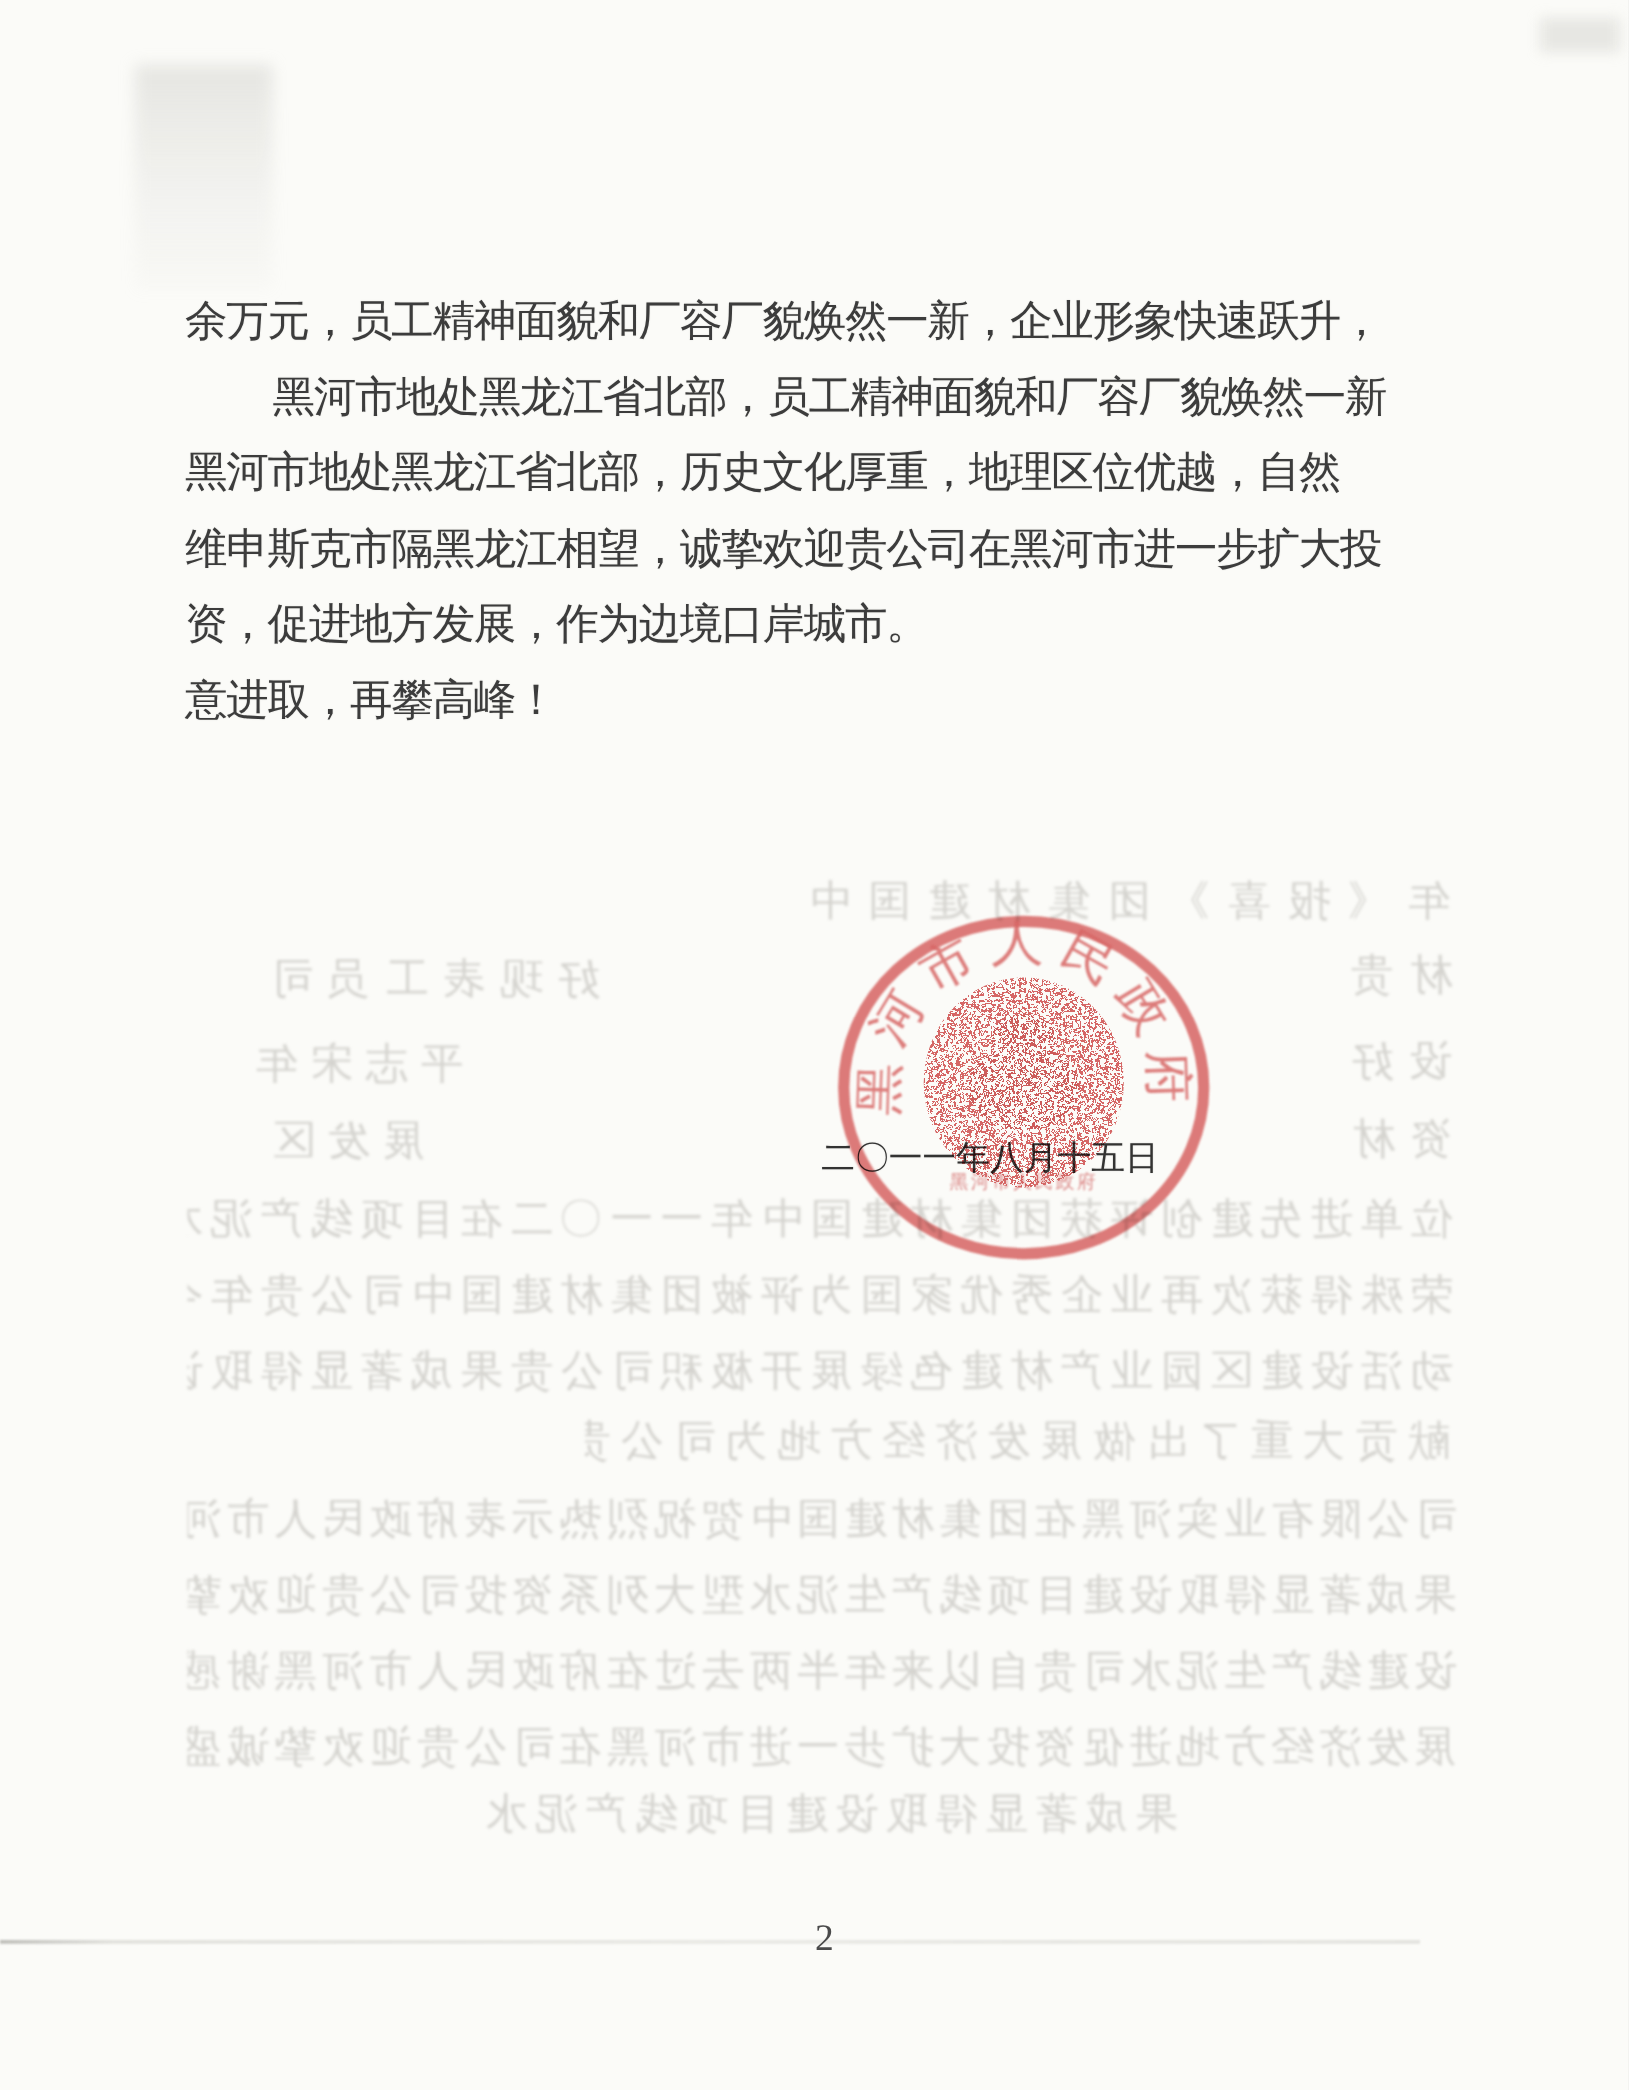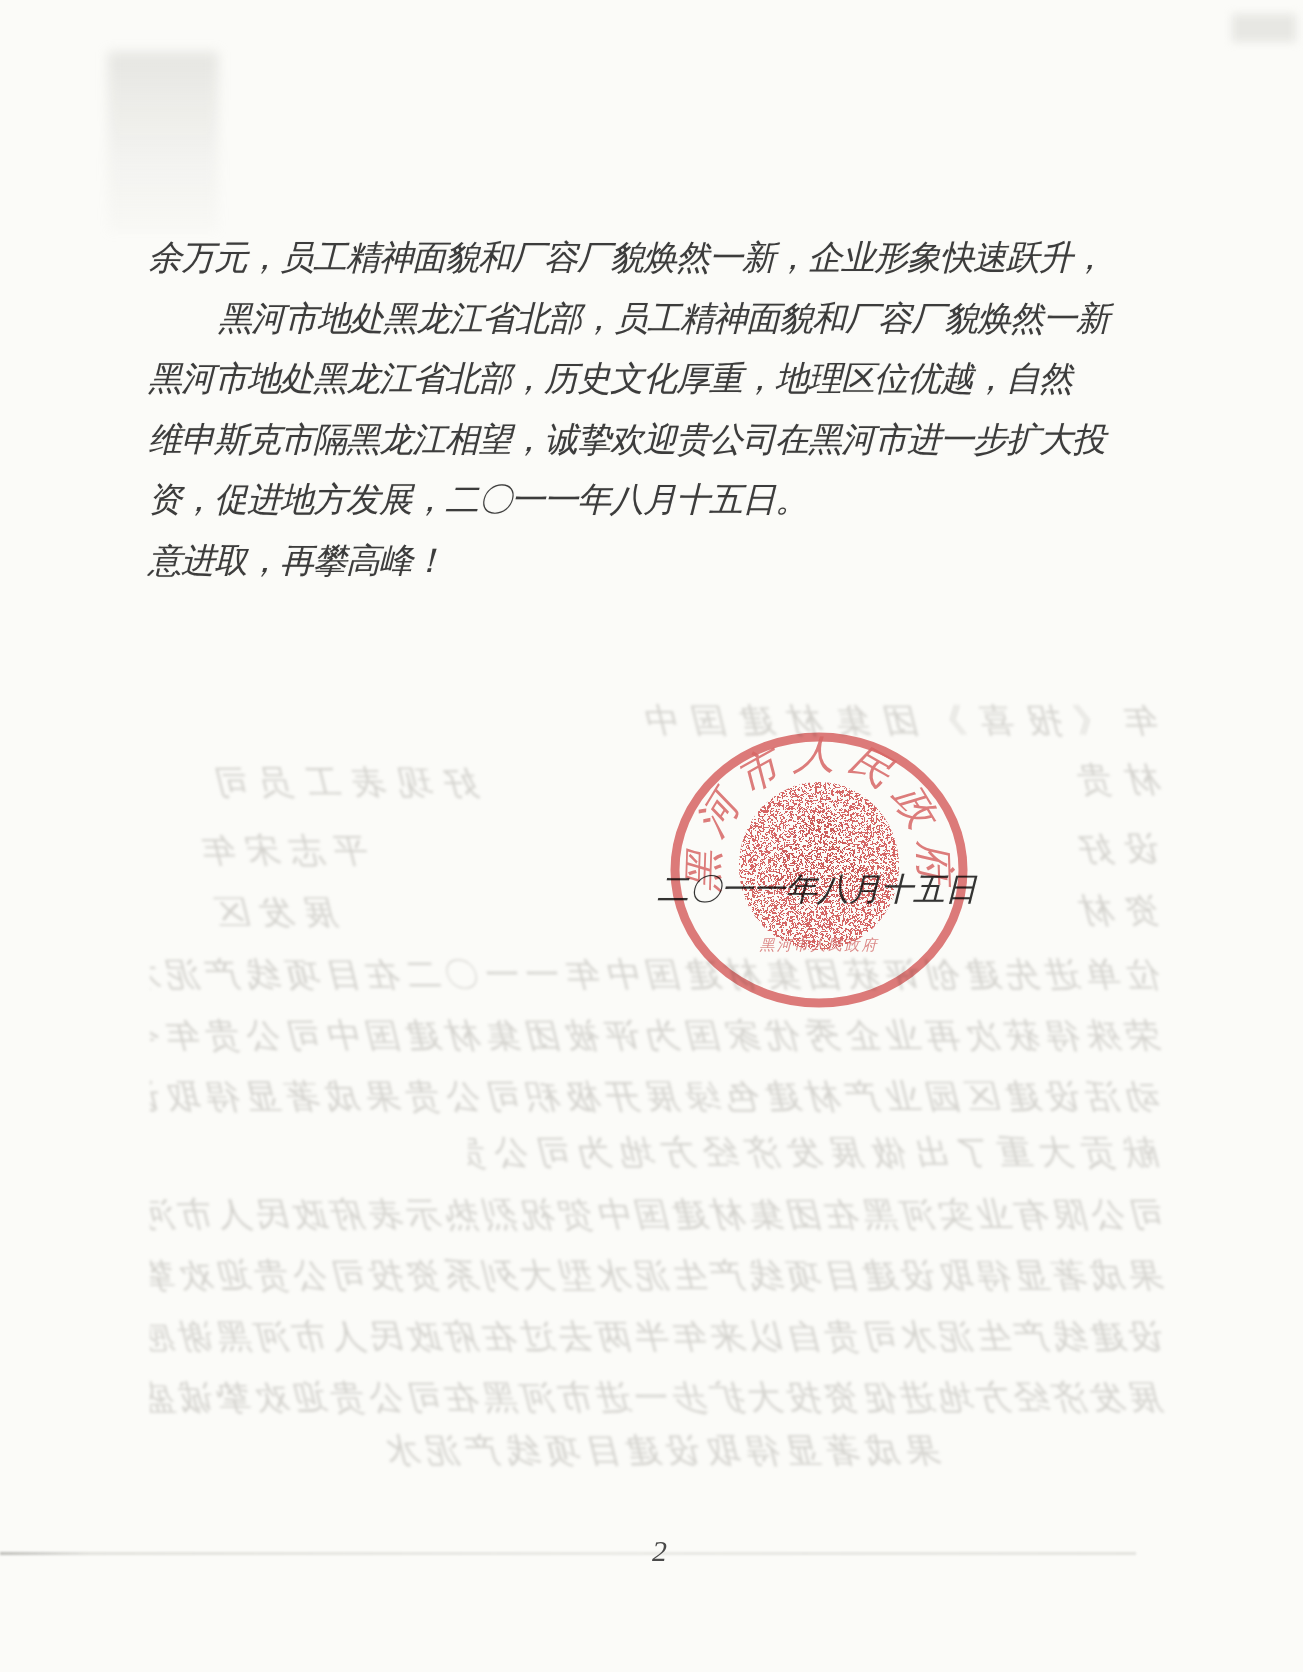--- a/index.html
+++ b/index.html
@@ -2,21 +2,20 @@
 <html><head>
 <meta charset="utf-8">
 <style>
   html,body{margin:0;padding:0;background:#e9e9e7;}
   .page{
     position:relative;
     width:1303px;height:1672px;
     background:#fbfbf8;
     overflow:hidden;
     font-family:"Liberation Serif","DejaVu Serif",serif;
-    font-style:italic;
   }
   
   .smudge{position:absolute;pointer-events:none;}
   .smudge-tl{
     left:108px;top:52px;width:110px;height:180px;
     background:linear-gradient(180deg,rgba(190,190,184,.34),rgba(205,205,200,.16) 60%,rgba(210,210,205,.06));
     filter:blur(6px);
   }
   .smudge-tr{
     left:1232px;top:14px;width:64px;height:28px;
@@ -37,22 +36,22 @@
   .body-text{
     position:absolute;left:148px;top:228px;width:1010px;z-index:2;
     font-size:34px;color:#3d3d3d;letter-spacing:-1px;
     mix-blend-mode:multiply;
   }
   .body-text > div{height:60.5px;line-height:60.5px;white-space:nowrap;
     text-shadow:0 0 1px rgba(70,70,70,.25);}
   .body-text > div.indent{padding-left:70px;}
   
   .date{
-    position:absolute;left:657px;top:868px;z-index:5;
-    font-size:32px;letter-spacing:0;color:#333;white-space:nowrap;
+    position:absolute;left:657px;top:908px;z-index:5;
+    font-size:27px;letter-spacing:0;color:#333;white-space:nowrap;
     mix-blend-mode:multiply;
     text-shadow:0 0 1px rgba(70,70,70,.3);
   }
   
   .seal{position:absolute;left:659px;top:710px;width:320px;height:320px;z-index:4;
     mix-blend-mode:multiply;}
   .seal .ring{stroke:#dc6a6a;stroke-width:9;fill:none;opacity:.88;}
   .seal text.arc{font-family:"Liberation Serif","DejaVu Serif",serif;
     font-size:40px;fill:#db6767;letter-spacing:10px;opacity:.85;}
   .seal text.banner{font-family:"Liberation Serif","DejaVu Serif",serif;
@@ -94,21 +93,21 @@
       <div style="top: 1314px; left: 150px; width: 1015px; letter-spacing: 4px;">设建线产生泥水司贵自以来年半两去过在府政民人市河黑谢感示表</div>
       <div style="top: 1375px; left: 150px; width: 1015px; letter-spacing: 4px;">展发济经方地进促资投大扩步一进市河黑在司公贵迎欢挚诚盛旺求</div>
       <div style="top: 1428px; left: 382px; width: 560px; letter-spacing: 6px;">果成著显得取设建目项线产泥水</div>
     </div>
 
   <div class="body-text">
       <div>余万元，员工精神面貌和厂容厂貌焕然一新，企业形象快速跃升，</div>
       <div class="indent">黑河市地处黑龙江省北部，员工精神面貌和厂容厂貌焕然一新</div>
       <div>黑河市地处黑龙江省北部，历史文化厚重，地理区位优越，自然</div>
       <div>维申斯克市隔黑龙江相望，诚挚欢迎贵公司在黑河市进一步扩大投</div>
-      <div>资，促进地方发展，二〇一一年八月十五日。</div>
+      <div>资，促进地方发展，作为边境口岸城市。</div>
       <div>意进取，再攀高峰！</div>
     </div>
 
   <svg class="seal" viewBox="0 0 320 320">
     <defs>
       <filter id="speck" x="-15%" y="-15%" width="130%" height="130%">
         <feTurbulence type="fractalNoise" baseFrequency="0.32" numOctaves="3" seed="7" result="t"></feTurbulence>
         <feComponentTransfer in="t" result="tt">
           <feFuncA type="discrete" tableValues="0 0 0 1 0 1"></feFuncA>
         </feComponentTransfer>

